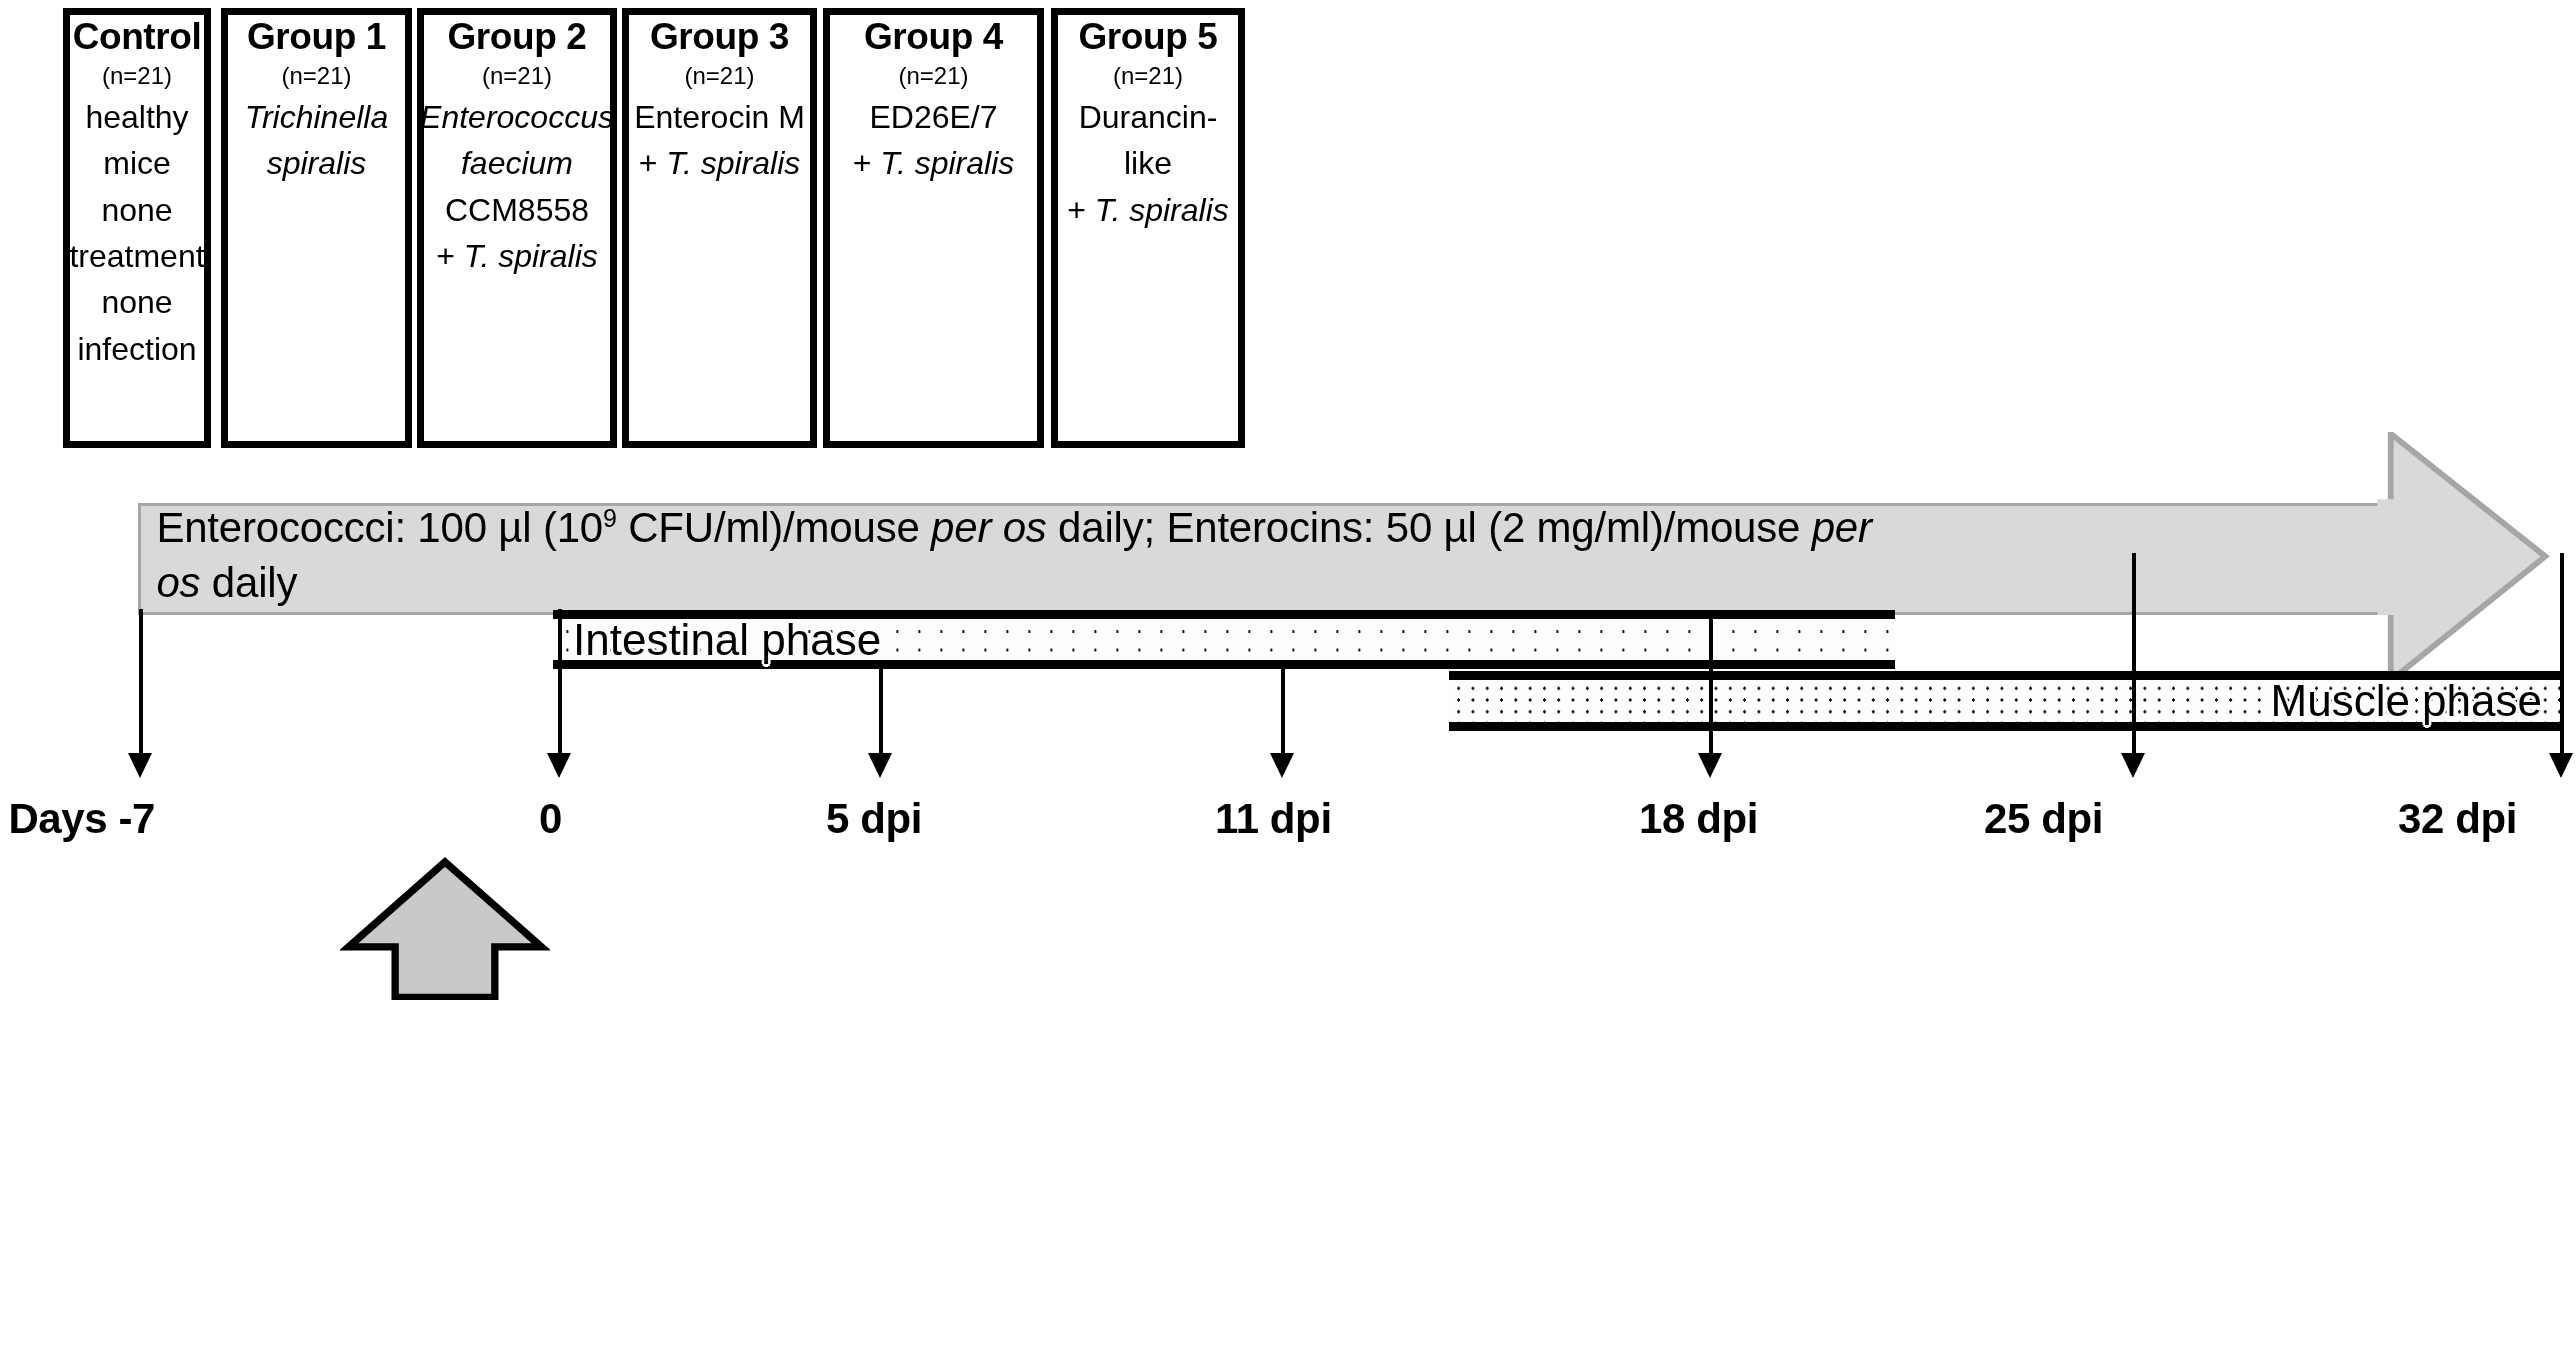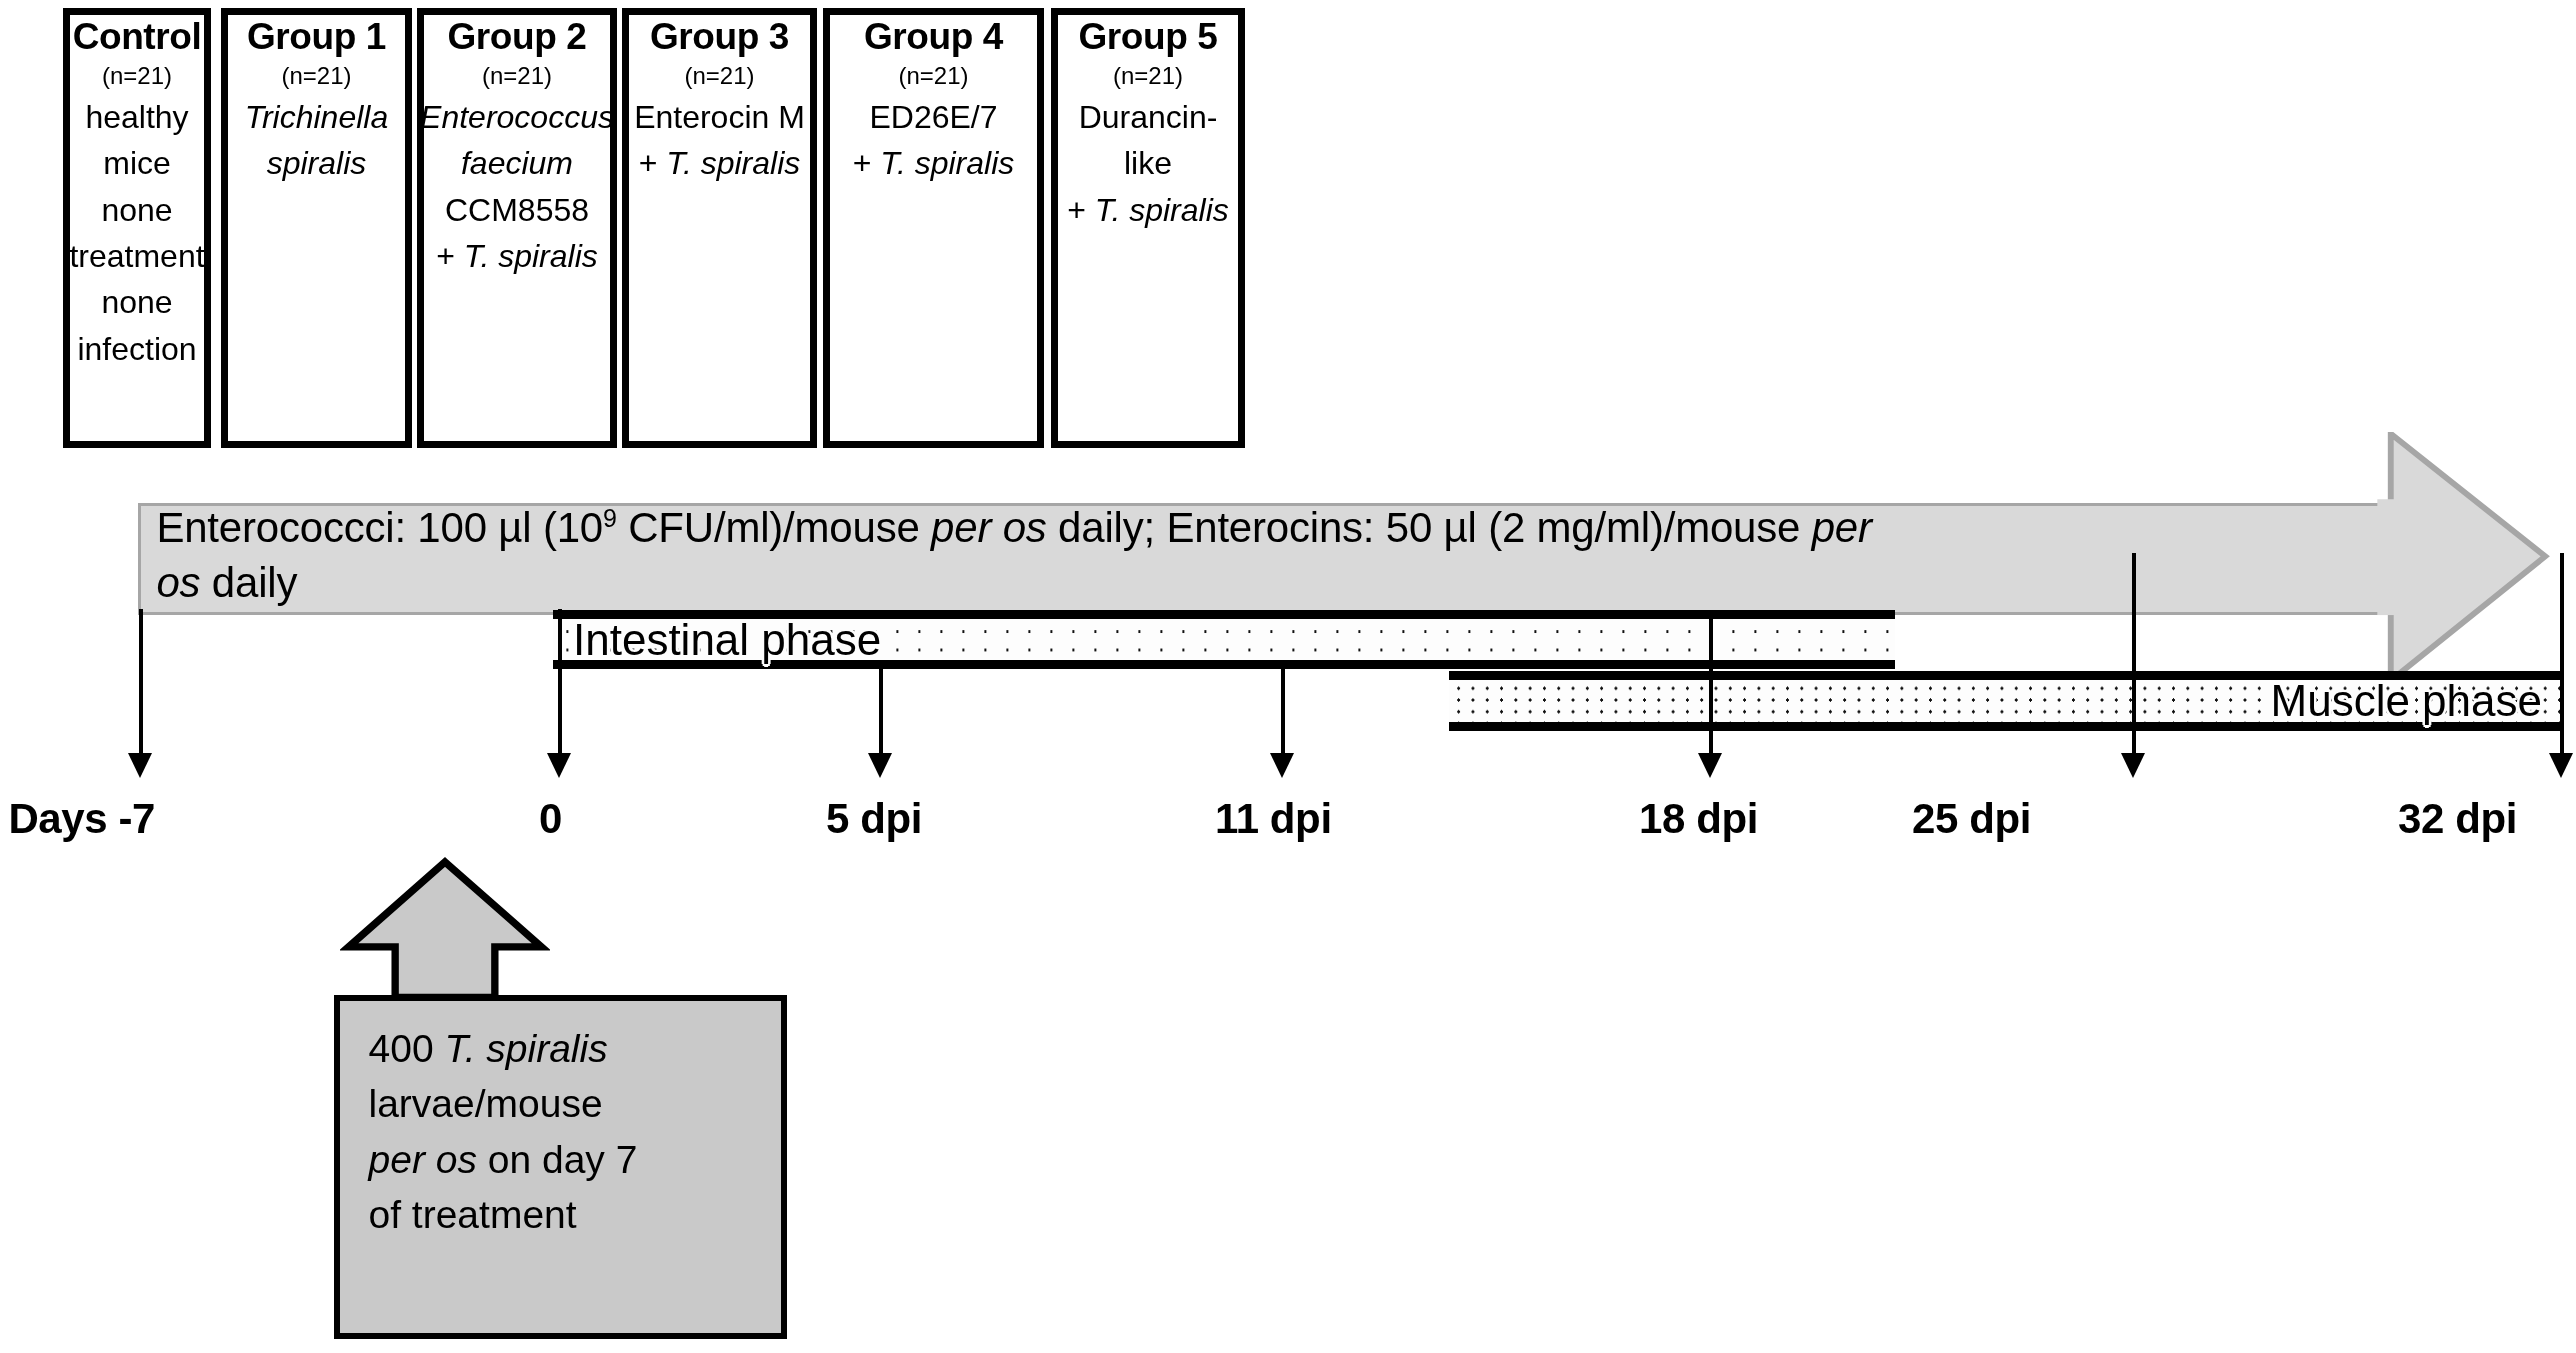--- a/index.html
+++ b/index.html
@@ -174,27 +174,21 @@
   <div class="tick" style="left:2560px;top:553px;">
     <div class="stem" style="height:200px;"></div>
     <div class="head" style="top:200px;"></div>
   </div>
 
   <div class="tick-label" style="left:8.4px;top:787px;">Days -7</div>
   <div class="tick-label" style="left:539px;top:787px;">0</div>
   <div class="tick-label" style="left:826px;top:787px;">5 dpi</div>
   <div class="tick-label" style="left:1215px;top:787px;">11 dpi</div>
   <div class="tick-label" style="left:1639px;top:787px;">18 dpi</div>
-  <div class="tick-label" style="left:1912px;top:787px;">25 dpi</div>
+  <div class="tick-label" style="left:1984px;top:787px;">25 dpi</div>
   <div class="tick-label" style="left:2398px;top:787px;">32 dpi</div>
 
   <svg id="infect-arrow" viewBox="0 0 250 175">
     <polygon points="125,6 243,110 186,110 186,172 64,172 64,110 7,110" fill="#c9c9c9" stroke="#000" stroke-width="9" stroke-linejoin="miter"></polygon>
   </svg>
-  <div id="infect-box">
-    <div class="line"><span>400 </span><span class="it">T. spiralis</span></div>
-    <div class="line">larvae/mouse</div>
-    <div class="line"><span class="it">per os</span><span> on day 7</span></div>
-    <div class="line">of treatment</div>
-  </div>
 
 </div>
 
 
 </body></html>

